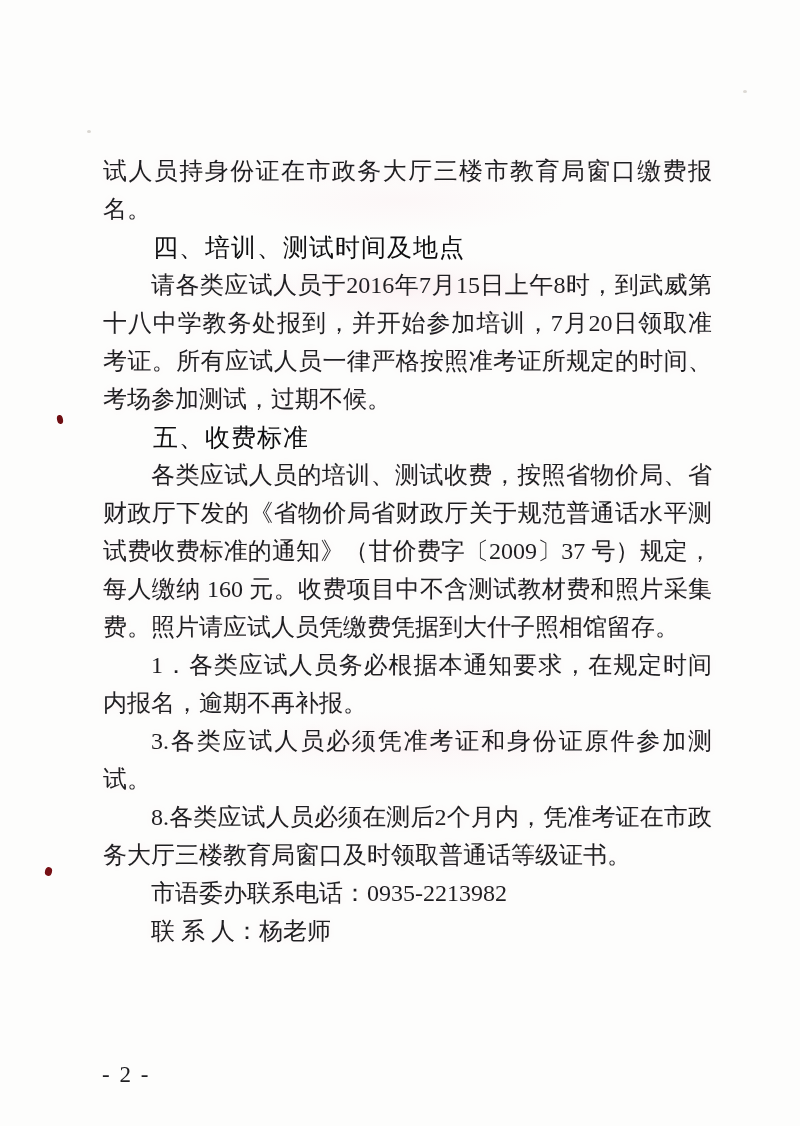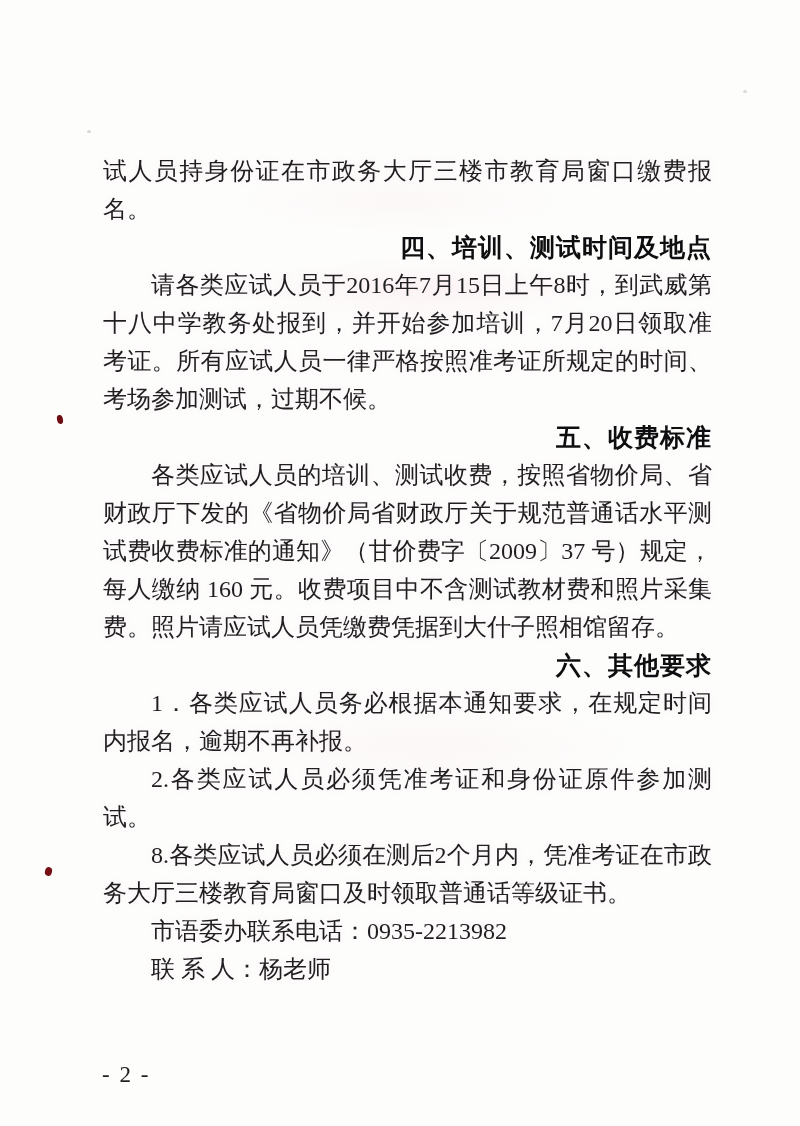--- a/index.html
+++ b/index.html
@@ -38,25 +38,25 @@
     margin: 0;
     padding: 0;
   }
   .para.indent { text-indent: 2em; }
   .para.body {
     font-family: "Liberation Serif", "DejaVu Serif", serif;
     text-shadow: 0 0 7px rgba(235, 130, 160, 0.10);
   }
   .para.heading {
     font-family: "Liberation Sans", "DejaVu Sans", sans-serif;
-    font-weight: bold;
+    font-weight: normal;
     color: #0e0e10;
     font-size: 25px;
     letter-spacing: 1px;
-    text-align: right;
+    text-align: left;
   }
   .page-number {
     position: absolute;
     left: 102px;
     top: 1026px;
     font-size: 23px;
     color: #1f1f22;
     letter-spacing: 2px;
     font-family: "Liberation Serif", "DejaVu Serif", serif;
   }
@@ -91,23 +91,22 @@
 <body>
 
 <div class="page">
 
   <div class="content" id="document-body">
       <p class="para body">试人员持身份证在市政务大厅三楼市教育局窗口缴费报名。</p>
       <p class="para heading indent">四、培训、测试时间及地点</p>
       <p class="para body indent">请各类应试人员于2016年7月15日上午8时，到武威第十八中学教务处报到，并开始参加培训，7月20日领取准考证。所有应试人员一律严格按照准考证所规定的时间、考场参加测试，过期不候。</p>
       <p class="para heading indent">五、收费标准</p>
       <p class="para body indent">各类应试人员的培训、测试收费，按照省物价局、省财政厅下发的《省物价局省财政厅关于规范普通话水平测试费收费标准的通知》（甘价费字〔2009〕37 号）规定，每人缴纳 160 元。收费项目中不含测试教材费和照片采集费。照片请应试人员凭缴费凭据到大什子照相馆留存。</p>
-      <p class="para heading indent">六、其他要求</p>
       <p class="para body indent">1．各类应试人员务必根据本通知要求，在规定时间内报名，逾期不再补报。</p>
-      <p class="para body indent">2.各类应试人员必须凭准考证和身份证原件参加测试。</p>
+      <p class="para body indent">3.各类应试人员必须凭准考证和身份证原件参加测试。</p>
       <p class="para body indent">8.各类应试人员必须在测后2个月内，凭准考证在市政务大厅三楼教育局窗口及时领取普通话等级证书。</p>
       <p class="para body indent">市语委办联系电话：0935-2213982</p>
       <p class="para body indent">联 系 人：杨老师</p>
     </div>
 
   <div class="page-number">- 2 -</div>
 
   <div class="speck red1"></div>
   <div class="speck red2"></div>
   <div class="speck gray1"></div>

